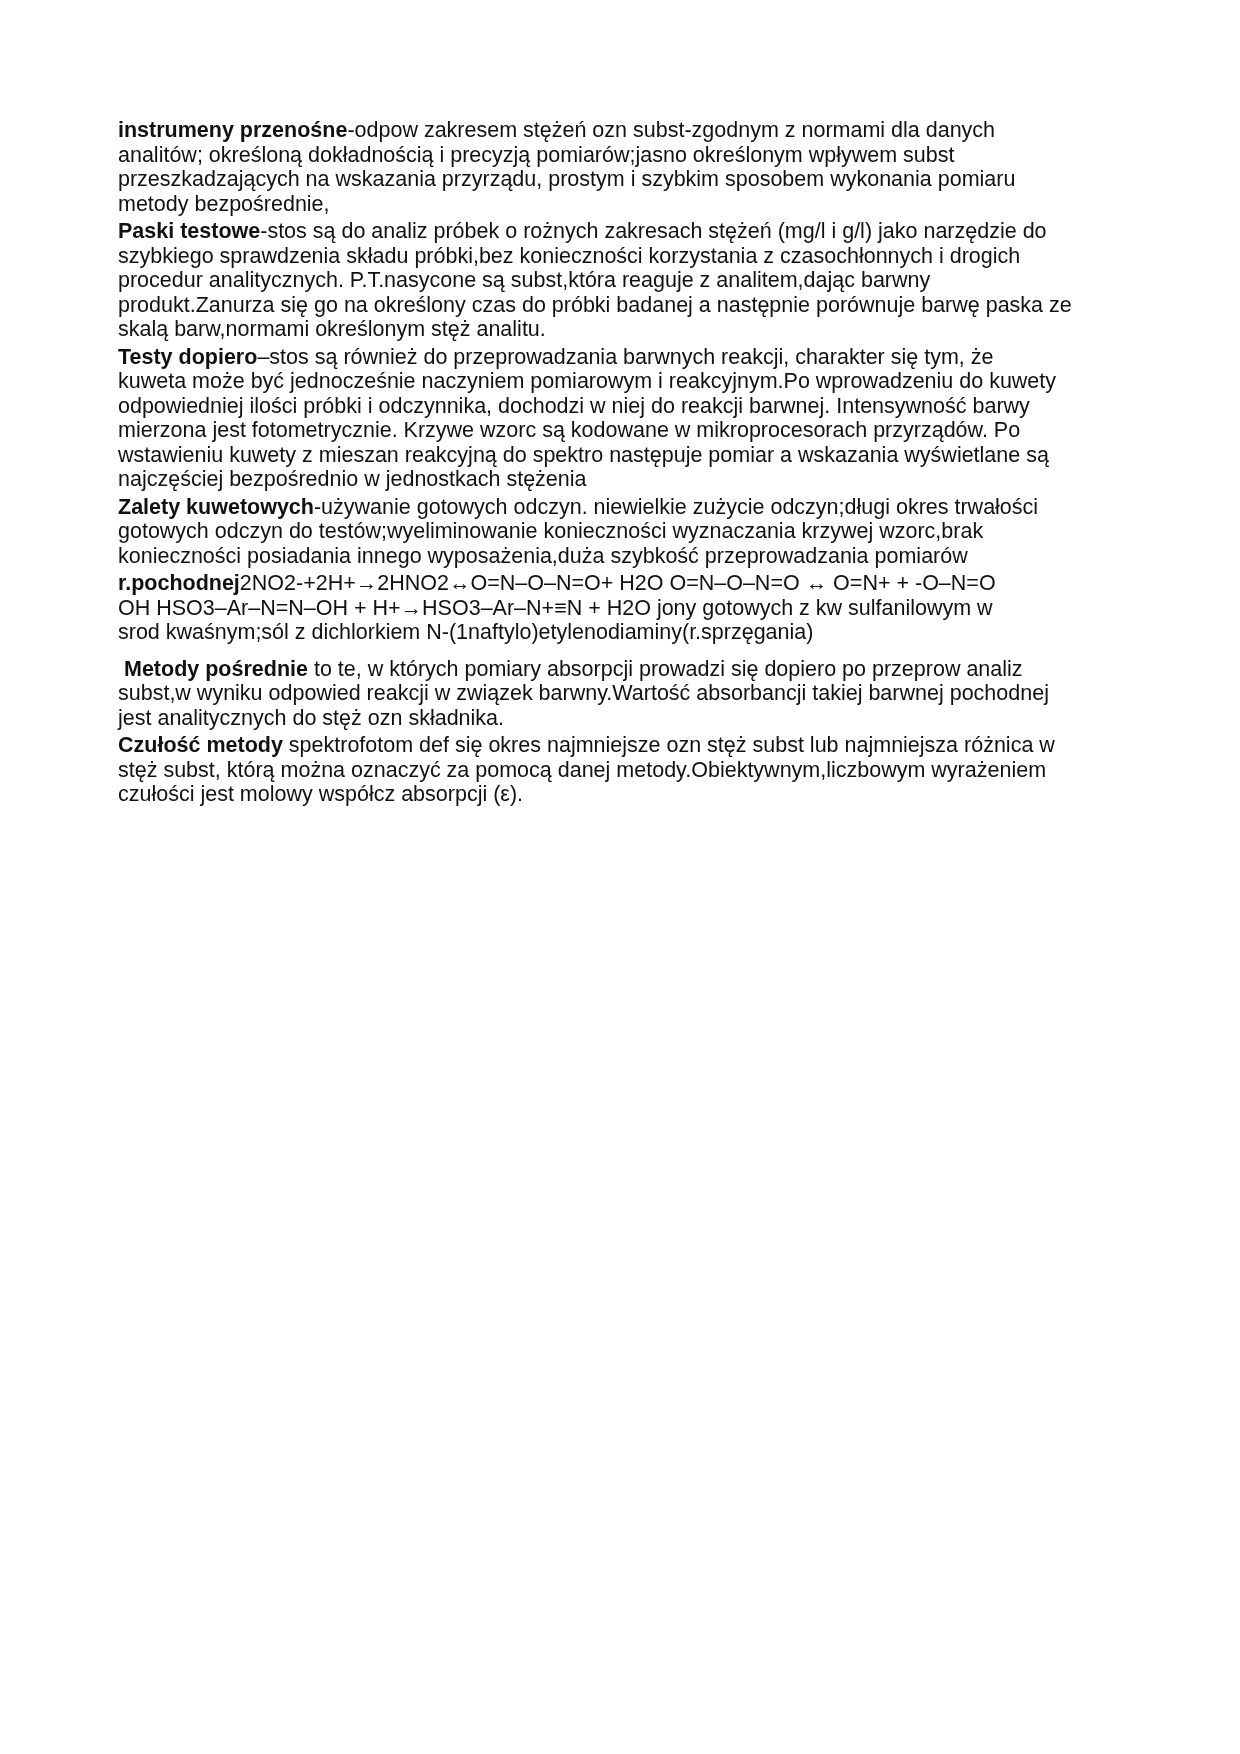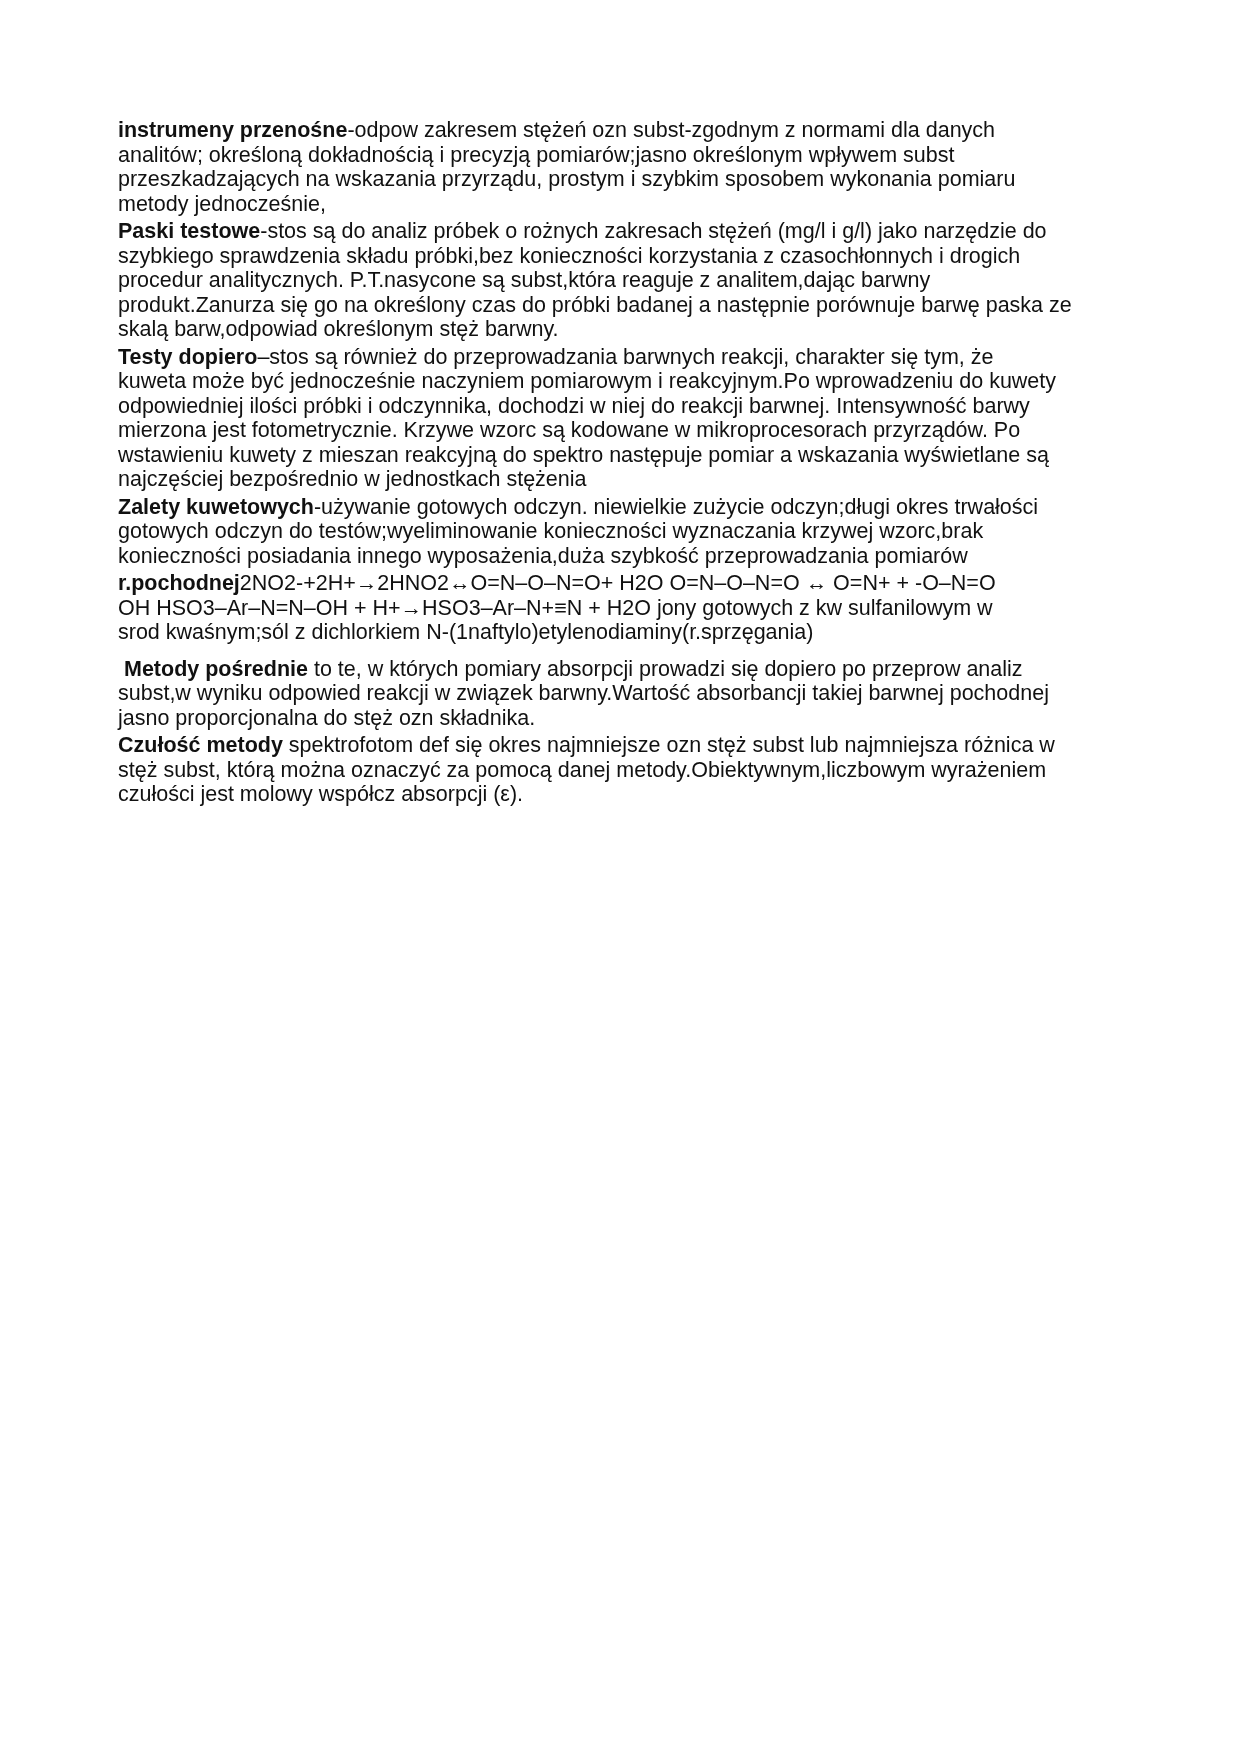--- a/index.html
+++ b/index.html
@@ -37,29 +37,29 @@
   </style>
 </head>
 <body>
 
 <div class="page">
 
   <p class="para">
     <span class="line"><span class="term">instrumeny przenośne</span><span>-odpow zakresem stężeń ozn subst-zgodnym z normami dla danych</span></span>
     <span class="line">analitów; określoną dokładnością i precyzją pomiarów;jasno określonym wpływem subst</span>
     <span class="line">przeszkadzających na wskazania przyrządu, prostym i szybkim sposobem wykonania pomiaru</span>
-    <span class="line">metody jednocześnie,</span>
+    <span class="line">metody bezpośrednie,</span>
   </p>
 
   <p class="para">
     <span class="line"><span class="term">Paski testowe</span><span>-stos są do analiz próbek o rożnych zakresach stężeń (mg/l i g/l) jako narzędzie do</span></span>
     <span class="line">szybkiego sprawdzenia składu próbki,bez konieczności korzystania z czasochłonnych i drogich</span>
     <span class="line">procedur analitycznych. P.T.nasycone są subst,która reaguje z analitem,dając barwny</span>
     <span class="line">produkt.Zanurza się go na określony czas do próbki badanej a następnie porównuje barwę paska ze</span>
-    <span class="line">skalą barw,odpowiad określonym stęż  barwny.</span>
+    <span class="line">skalą barw,normami określonym stęż  analitu.</span>
   </p>
 
   <p class="para">
     <span class="line"><span class="term">Testy dopiero</span><span>–stos są również do przeprowadzania barwnych reakcji, charakter się tym, że</span></span>
     <span class="line">kuweta może być jednocześnie naczyniem pomiarowym i reakcyjnym.Po wprowadzeniu do kuwety</span>
     <span class="line">odpowiedniej ilości próbki i odczynnika, dochodzi w niej do reakcji barwnej. Intensywność barwy</span>
     <span class="line">mierzona jest fotometrycznie. Krzywe wzorc  są kodowane w mikroprocesorach przyrządów. Po</span>
     <span class="line">wstawieniu kuwety z mieszan reakcyjną do spektro  następuje pomiar a wskazania wyświetlane są</span>
     <span class="line">najczęściej bezpośrednio w jednostkach stężenia</span>
   </p>
@@ -73,21 +73,21 @@
   <p class="para">
     <span class="line"><span class="term">r.pochodnej</span><span>2NO2-+2H+→2HNO2↔O=N–O–N=O+ H2O   O=N–O–N=O ↔ O=N+ +  -O–N=O</span></span>
     <span class="line">OH HSO3–Ar–N=N–OH + H+→HSO3–Ar–N+≡N + H2O jony gotowych z kw sulfanilowym w</span>
     <span class="line">srod kwaśnym;sól z dichlorkiem N-(1naftylo)etylenodiaminy(r.sprzęgania)</span>
   </p>
 
 
   <p class="para">
     <span class="line" style="white-space:pre;margin-top:12px;"><span class="term"> Metody pośrednie</span><span> to te, w których pomiary absorpcji prowadzi się dopiero po przeprow analiz</span></span>
     <span class="line">subst,w wyniku odpowied reakcji w związek barwny.Wartość absorbancji takiej barwnej pochodnej</span>
-    <span class="line">jasno proporcjonalna do stęż  ozn  składnika.</span>
+    <span class="line">jest analitycznych do stęż  ozn  składnika.</span>
   </p>
 
   <p class="para">
     <span class="line" style="white-space:pre;"><span class="term">Czułość metody</span><span> spektrofotom def się okres najmniejsze ozn stęż subst lub najmniejsza różnica w</span></span>
     <span class="line">stęż subst, którą można oznaczyć za pomocą danej metody.Obiektywnym,liczbowym wyrażeniem</span>
     <span class="line">czułości jest molowy współcz  absorpcji (ε).</span>
   </p>
 
 </div>
 

